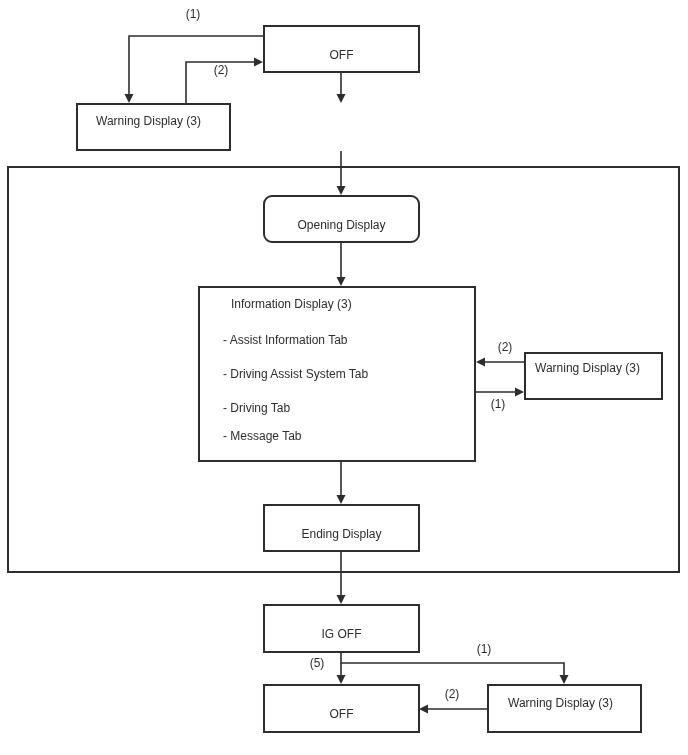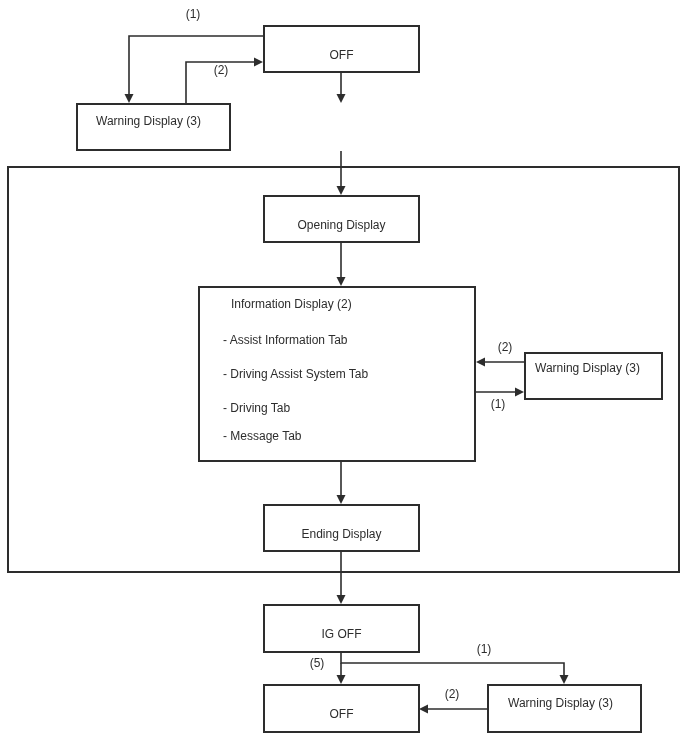--- a/index.html
+++ b/index.html
@@ -48,21 +48,21 @@
     position: absolute;
     width: 30px;
     text-align: center;
     line-height: 13px;
     background: #ffffff;
   }
   
   #box-off-top        { left: 263px; top: 25px;  width: 157px; height: 48px; }
   #box-warning-top    { left: 76px;  top: 103px; width: 155px; height: 48px; padding: 9px 0 0 18px; }
   #box-ig-on          { left: 263px; top: 103px; width: 157px; height: 48px; }
-  #box-opening        { left: 263px; top: 195px; width: 157px; height: 48px; }
+  #box-opening        { left: 263px; top: 195px; width: 157px; height: 48px; border-radius: 9px; }
   #box-info           { left: 198px; top: 286px; width: 278px; height: 176px; }
   #box-warning-mid    { left: 524px; top: 352px; width: 139px; height: 48px; padding: 7px 0 0 9px; }
   #box-ending         { left: 263px; top: 504px; width: 157px; height: 48px; }
   #box-ig-off         { left: 263px; top: 604px; width: 157px; height: 49px; }
   #box-off-bottom     { left: 263px; top: 684px; width: 157px; height: 49px; }
   #box-warning-bottom { left: 487px; top: 684px; width: 155px; height: 49px; padding: 10px 0 0 19px; }
 
   #box-info .info-title { position: absolute; left: 31px; top: 9px; }
   #box-info .info-item  { position: absolute; left: 23px; }
   #box-info .info-item:nth-of-type(2) { top: 45px; }
@@ -128,21 +128,21 @@
   <div class="outer-frame"></div>
 
   <div class="box centered" id="box-off-top">OFF</div>
 
   <div class="box" id="box-warning-top">Warning Display (3)</div>
 
 
   <div class="box centered" id="box-opening">Opening Display</div>
 
   <div class="box" id="box-info">
-    <div class="info-title">Information Display (2)</div>
+    <div class="info-title">Information Display (3)</div>
     <div class="info-item">- Assist Information Tab</div>
     <div class="info-item">- Driving Assist System Tab</div>
     <div class="info-item">- Driving Tab</div>
     <div class="info-item">- Message Tab</div>
   </div>
 
   <div class="box" id="box-warning-mid">Warning Display (3)</div>
 
   <div class="box centered" id="box-ig-off">IG OFF</div>
 

